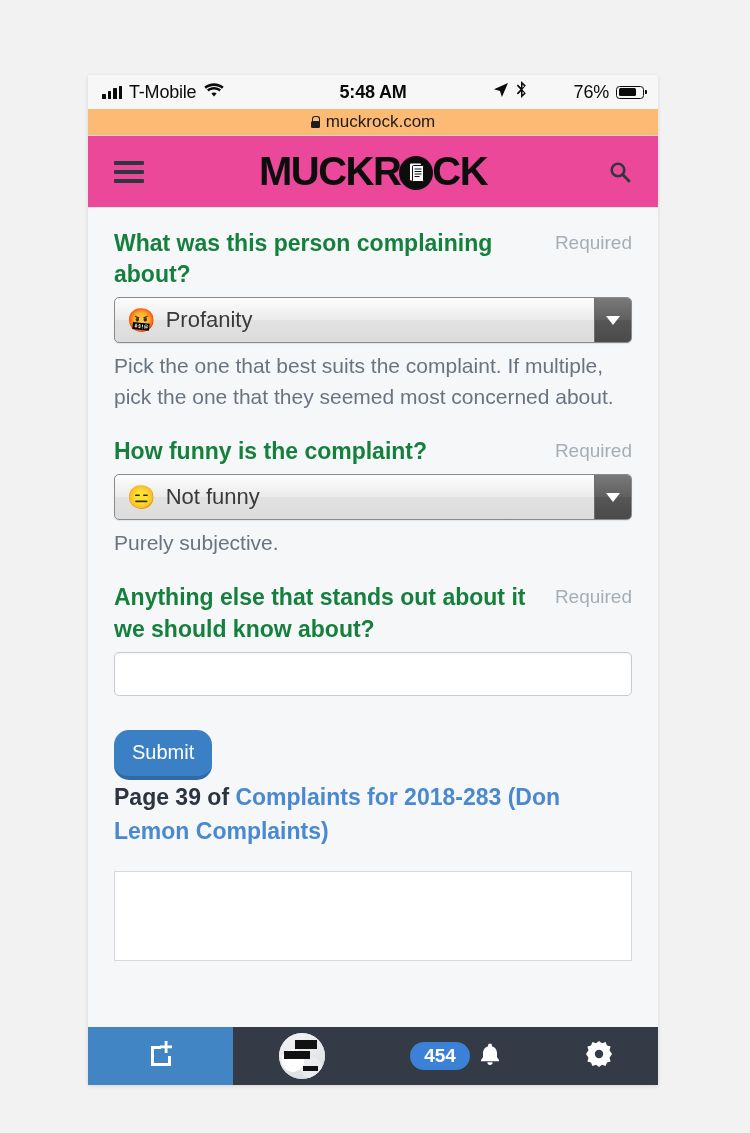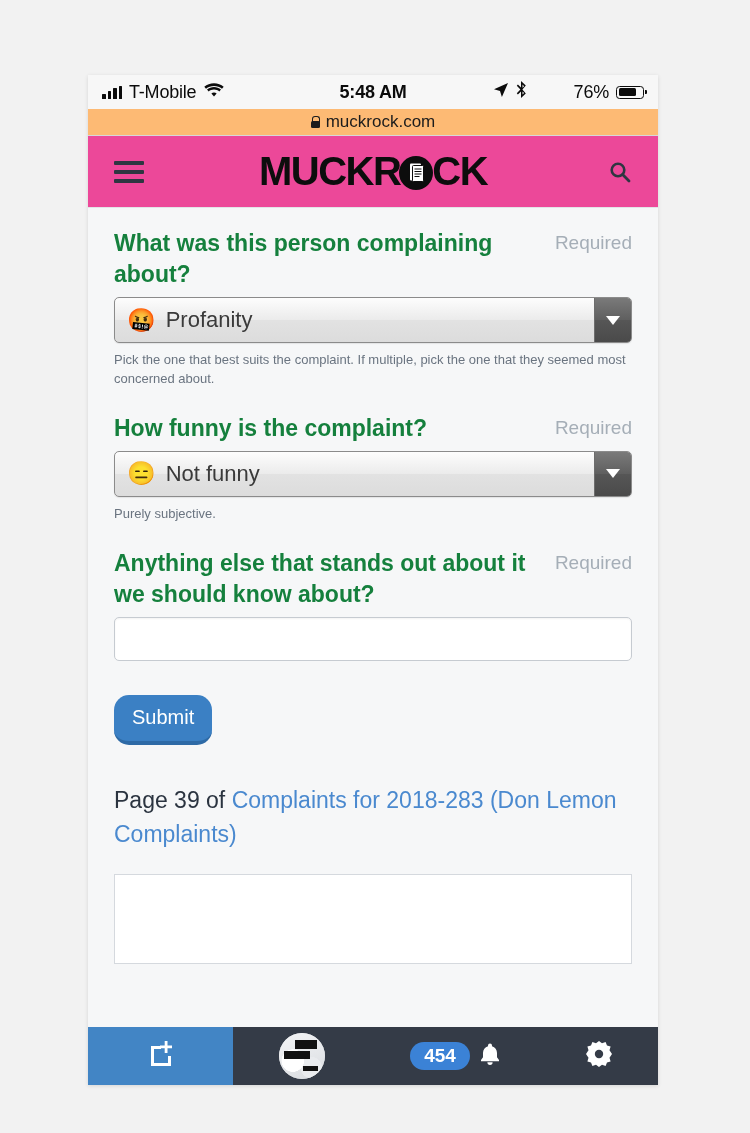--- a/index.html
+++ b/index.html
@@ -172,21 +172,21 @@
     background: linear-gradient(to bottom, #7a7a7a 0%, #5f5f5f 50%, #565656 51%, #4a4a4a 100%);
     border-left:1px solid #6d6d6d;
     display:flex; align-items:center; justify-content:center;
   }
   .select .arrowbtn::after {
     content:""; width:0;height:0;
     border-left:7px solid transparent; border-right:7px solid transparent;
     border-top:9px solid #ffffff;
   }
   .help {
-    font-size: 13px;
+    font-size: 21px;
     color: #6a7480;
     line-height: 1.45;
     margin-top: 8px;
     margin-bottom: 24px;
   }
   .textinput {
     height: 44px;
     border: 1px solid #c6cbd1;
     border-radius: 5px;
     background: #ffffff;
@@ -208,24 +208,24 @@
     border: none;
     border-radius: 15px;
     padding: 11px 18px 13px 18px;
     cursor: pointer;
     line-height: 1.1;
   }
   .btn-submit { background: #3b80c4; border-bottom: 4px solid #2e6aa6; }
   .btn-skip { background: #97a0a8; border-bottom: 4px solid #7d868e; margin-top: 32px; }
 
   .pageline {
-    margin-top: 38px;
     font-size: 23px;
     color: #2b3440;
     line-height: 1.5;
+    font-weight: bold;
   }
   .pageline a { color: #4a89cf; text-decoration: none; }
 
   .docpreview {
     margin-top: 22px;
     border: 1px solid #d5d9de;
     background: #ffffff;
     height: 90px;
     padding: 26px 18px 0 18px;
     box-sizing: border-box;

